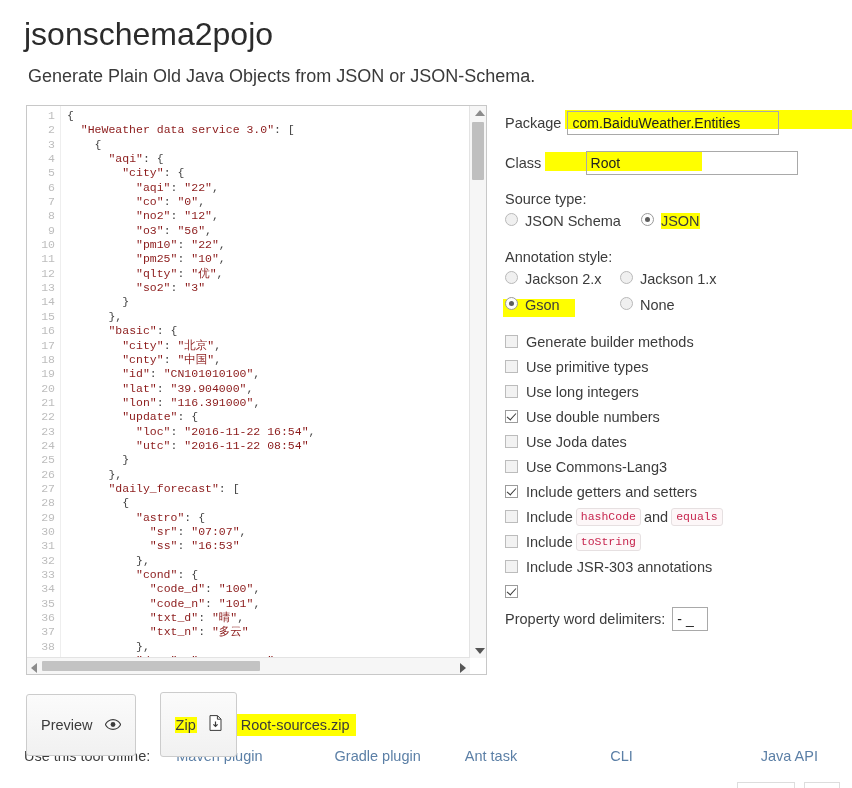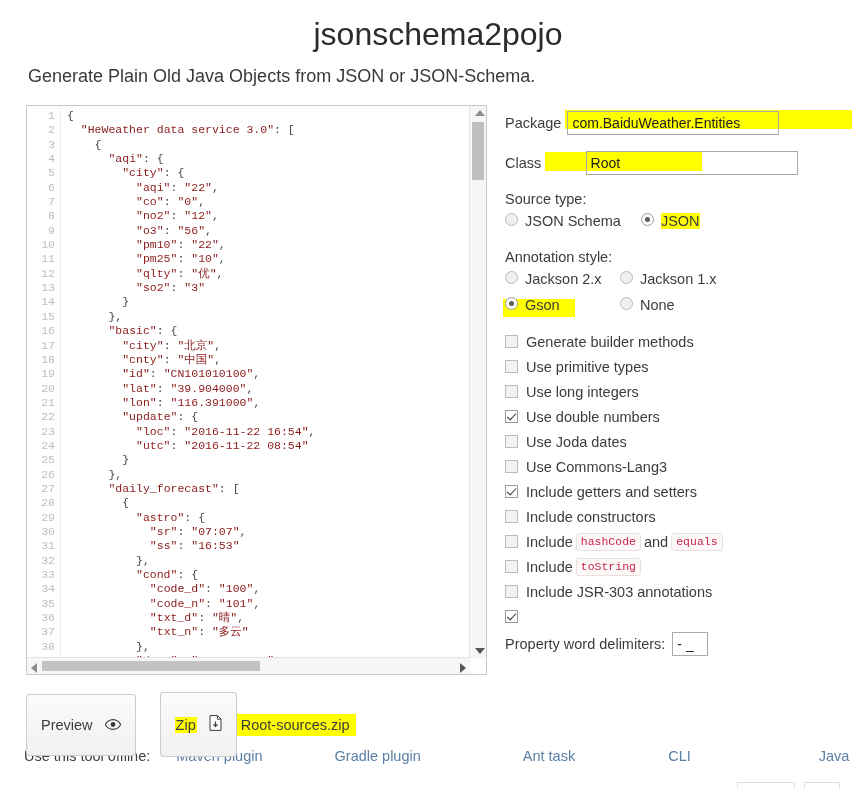--- a/index.html
+++ b/index.html
@@ -18,21 +18,20 @@
 
   
   #header { padding: 14px 0 0 24px; }
   #page-title {
     font-size: 32px;
     font-weight: normal;
     color: #2b2b2b;
     letter-spacing: 0px;
     margin: 0;
     line-height: 40px;
-    text-align: center;
   }
   #page-subtitle {
     font-size: 18px;
     color: #3a3a3a;
     margin: 10px 0 0 4px;
     line-height: 24px;
     font-weight: normal;
   }
 
   
@@ -320,21 +319,21 @@
     font-size: 14.5px;
   }
   #footer-label { color: #3c3c3c; white-space: nowrap; }
   .footer-link {
     color: #5b7fa6;
     text-decoration: none;
     white-space: nowrap;
   }
   #fl1 { margin-left: 26px; }
   #fl2 { margin-left: 72px; }
-  #fl3 { margin-left: 102px; }
+  #fl3 { margin-left: 44px; }
   #fl4 { margin-left: 93px; }
   #fl5 { margin-left: 128px; text-align: center; }
 
   #footer-stubs {
     position: absolute;
     top: 782px;
     left: 737px;
     display: flex;
     gap: 9px;
   }
@@ -488,24 +487,20 @@
       <span class="chk-label">Use Joda dates</span>
     </div>
     <div class="checkbox-row">
       <span class="checkbox"></span>
       <span class="chk-label">Use Commons-Lang3</span>
     </div>
     <div class="checkbox-row">
       <span class="checkbox checked"></span>
       <span class="chk-label">Include getters and setters</span>
     </div>
-    <div class="checkbox-row">
-      <span class="checkbox"></span>
-      <span class="chk-label">Include constructors</span>
-    </div>
 
     <div class="checkbox-row">
       <span class="checkbox"></span>
       <span class="chk-label">Include</span>
       <span class="code-badge">hashCode</span>
       <span class="chk-label">and</span>
       <span class="code-badge">equals</span>
     </div>
     <div class="checkbox-row">
       <span class="checkbox"></span>

